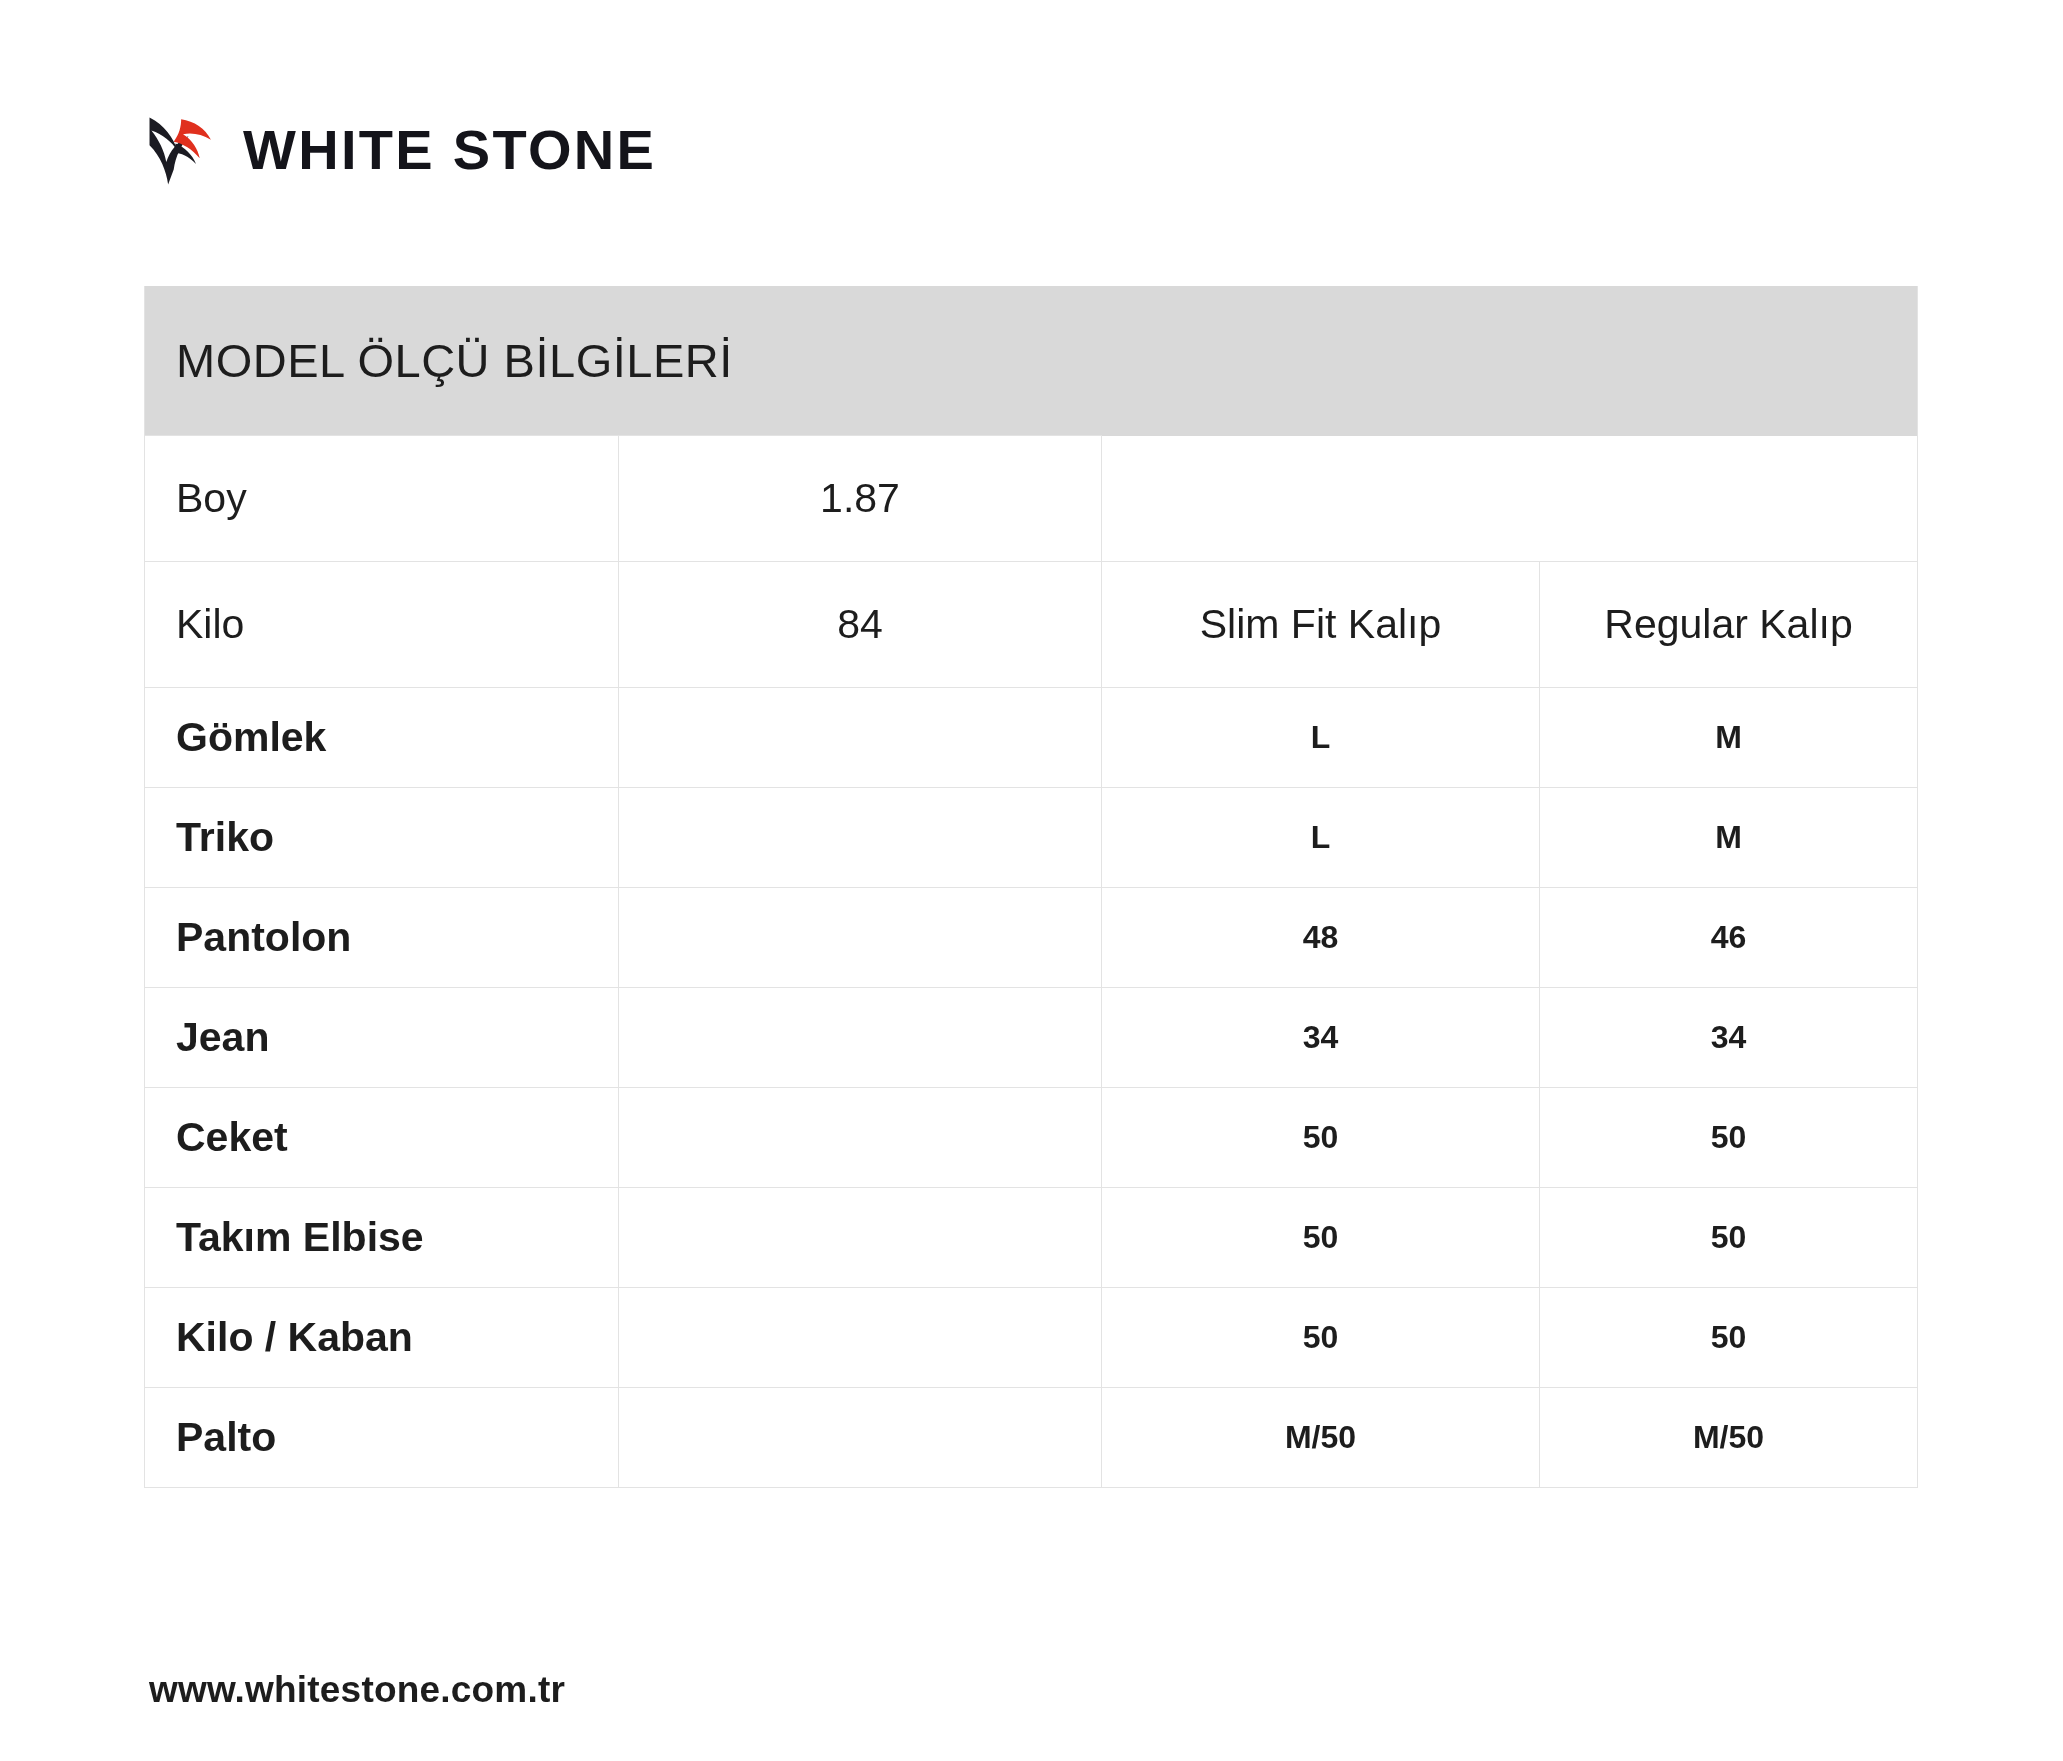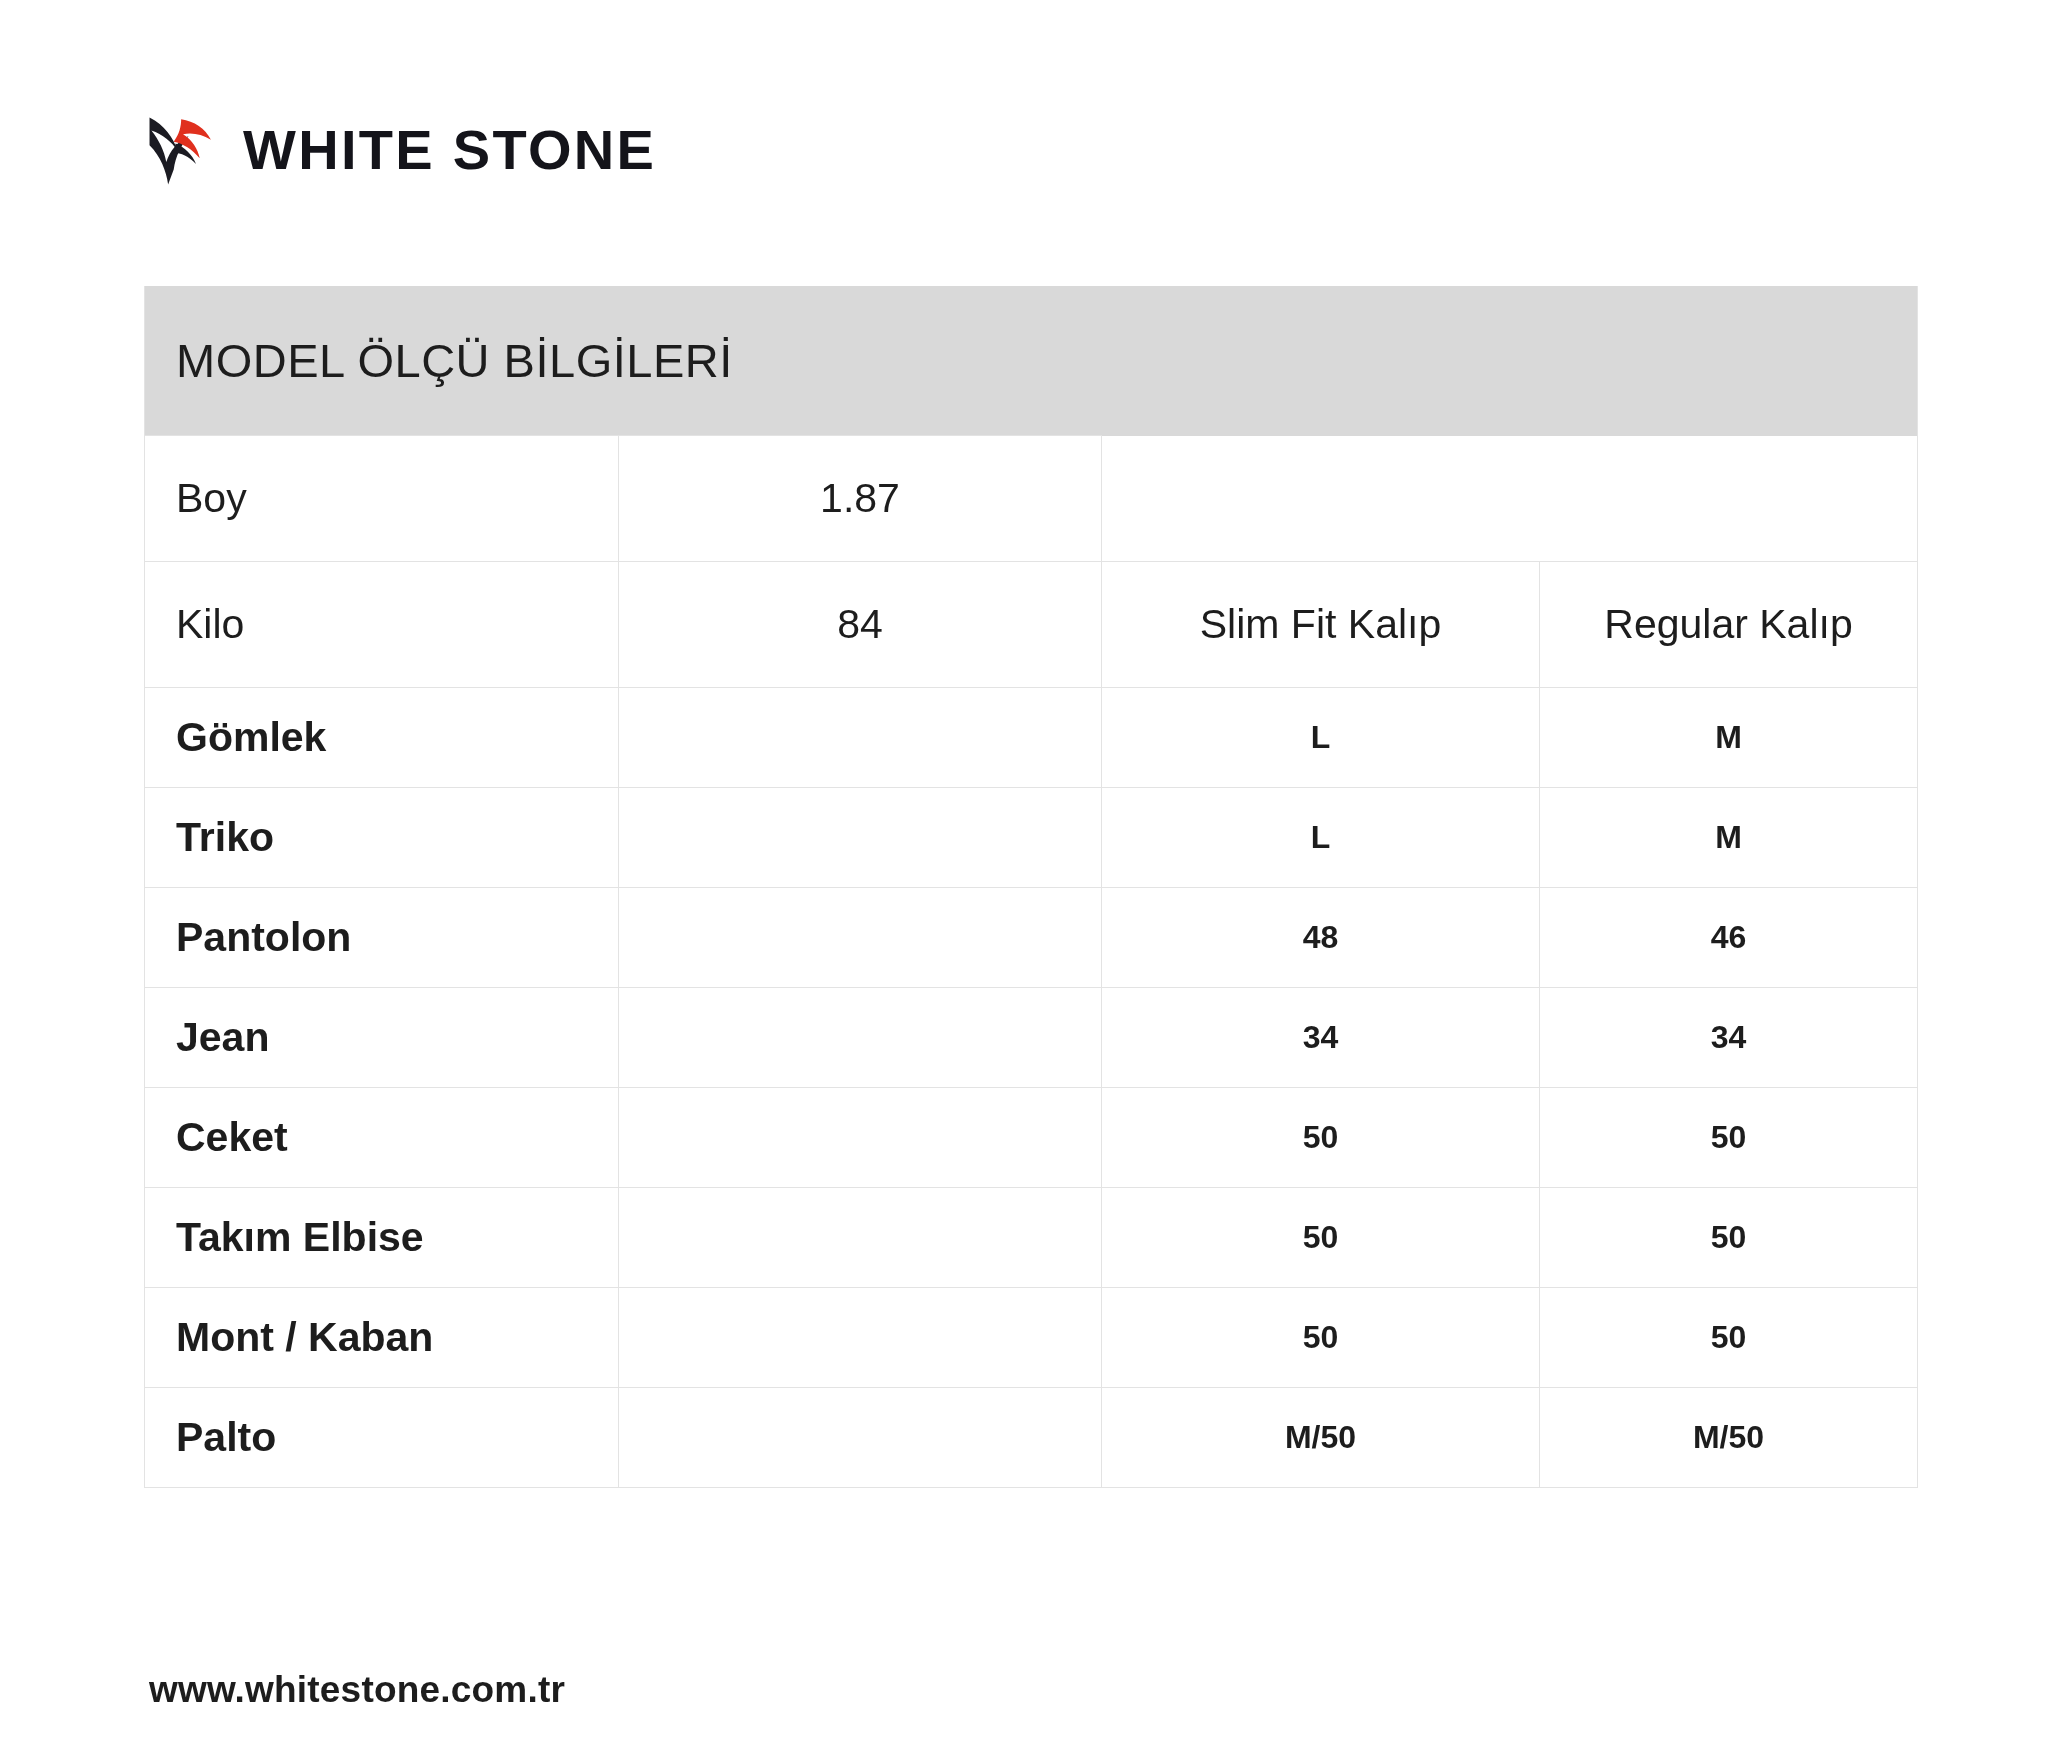--- a/index.html
+++ b/index.html
@@ -199,21 +199,21 @@
         </tr>
 
         <tr class="r-std">
           <td class="cell label">Takım Elbise</td>
           <td class="cell"></td>
           <td class="cell val">50</td>
           <td class="cell val">50</td>
         </tr>
 
         <tr class="r-std">
-          <td class="cell label">Mont / Kaban</td>
+          <td class="cell label">Kilo / Kaban</td>
           <td class="cell"></td>
           <td class="cell val">50</td>
           <td class="cell val">50</td>
         </tr>
 
         <tr class="r-std">
           <td class="cell label">Palto</td>
           <td class="cell"></td>
           <td class="cell val">M/50</td>
           <td class="cell val">M/50</td>

